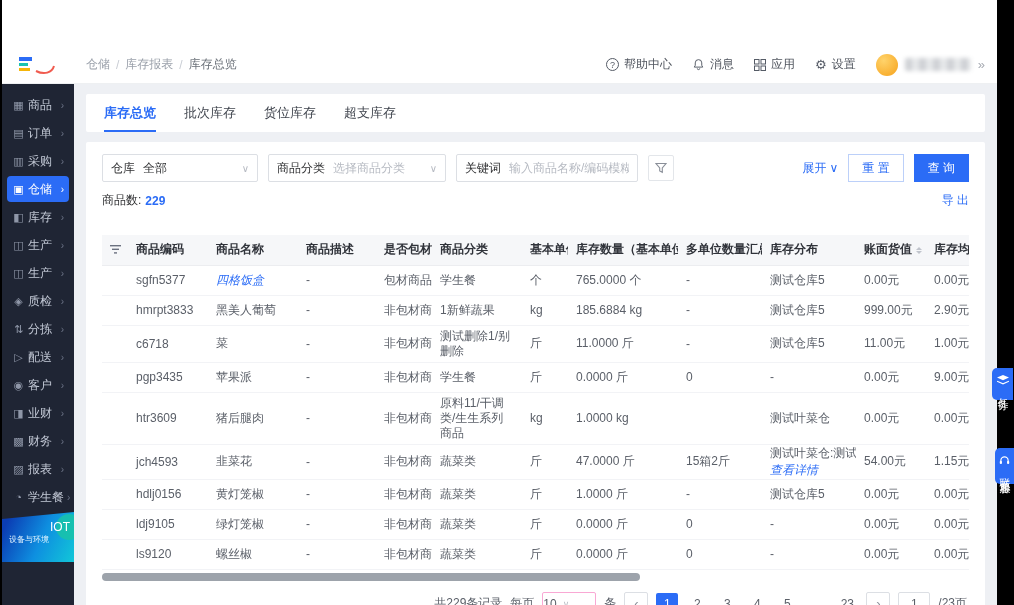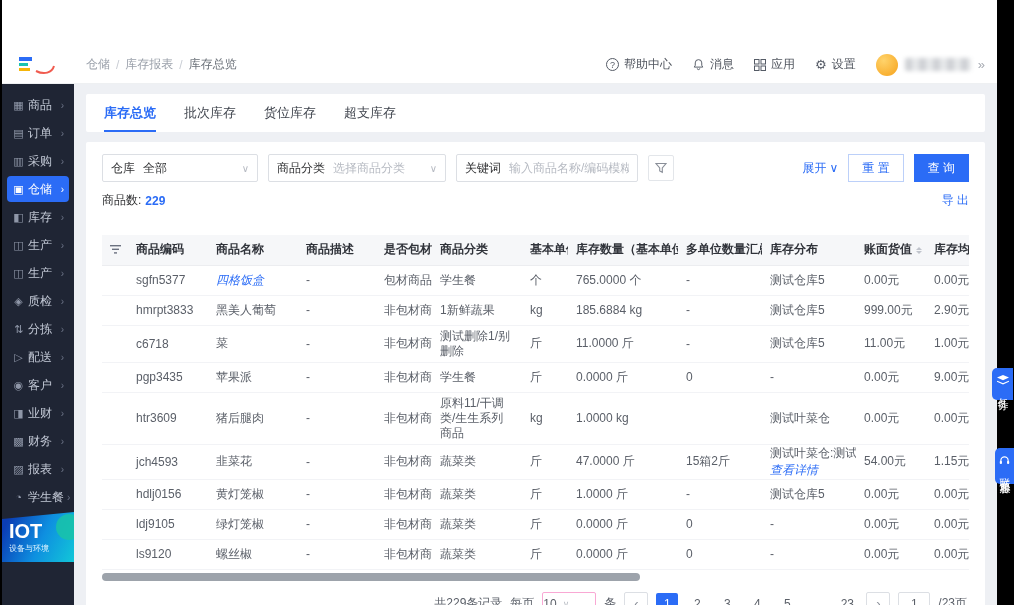--- a/index.html
+++ b/index.html
@@ -28,21 +28,21 @@
   .sidebar { width:72px; background:#1f2534; position:relative; flex:none; }
   .menu { list-style:none; padding-top:8px; }
   .menu li { height:26px; margin:0 5px 2px; border-radius:4px; display:flex; align-items:center; padding:0 5px; color:#c3c9d6; font-size:12px; cursor:pointer; gap:3px; }
   .menu li .mi { font-size:11px; color:#8f97a8; width:13px; flex:none; text-align:center; }
   .menu li .ml { white-space:nowrap; }
   .menu li .arrow { margin-left:auto; font-size:10px; color:#6b7386; }
   .menu li.active { background:var(--primary); color:#fff; }
   .menu li.active .mi, .menu li.active .arrow { color:#fff; }
   .iot { position:absolute; bottom:43px; left:0; width:72px; height:50px; background:linear-gradient(115deg,#0b3db4 10%,#0e8fe0 55%,#12c7d8); clip-path:polygon(0 14%,100% 0,100% 100%,0 100%); padding:8px 0 0 7px; overflow:hidden; }
   .iot-circle { position:absolute; right:-8px; top:2px; width:26px; height:26px; border-radius:50%; background:#19c3a8; opacity:.85; }
-  .iot-title { color:#fff; font-weight:700; font-size:20px; position:relative; }
+  .iot-title { color:#fff; font-weight:400; font-size:12px; position:relative;margin-left:41px; }
   .iot-sub { color:#dff3ff; font-size:8px; position:relative; }
 
   .main { flex:1; background:#eef0f4; padding:10px 12px; overflow:hidden; }
 
   
   .tabs-card { background:#fff; height:38px; display:flex; align-items:stretch; gap:28px; padding:0 18px; border-radius:2px; }
   .tab { font-size:13px; color:#40454e; display:flex; align-items:center; cursor:pointer; border-bottom:2px solid transparent; padding-top:2px; }
   .tab.active { color:var(--primary); font-weight:700; border-bottom-color:var(--primary); }
 
   

